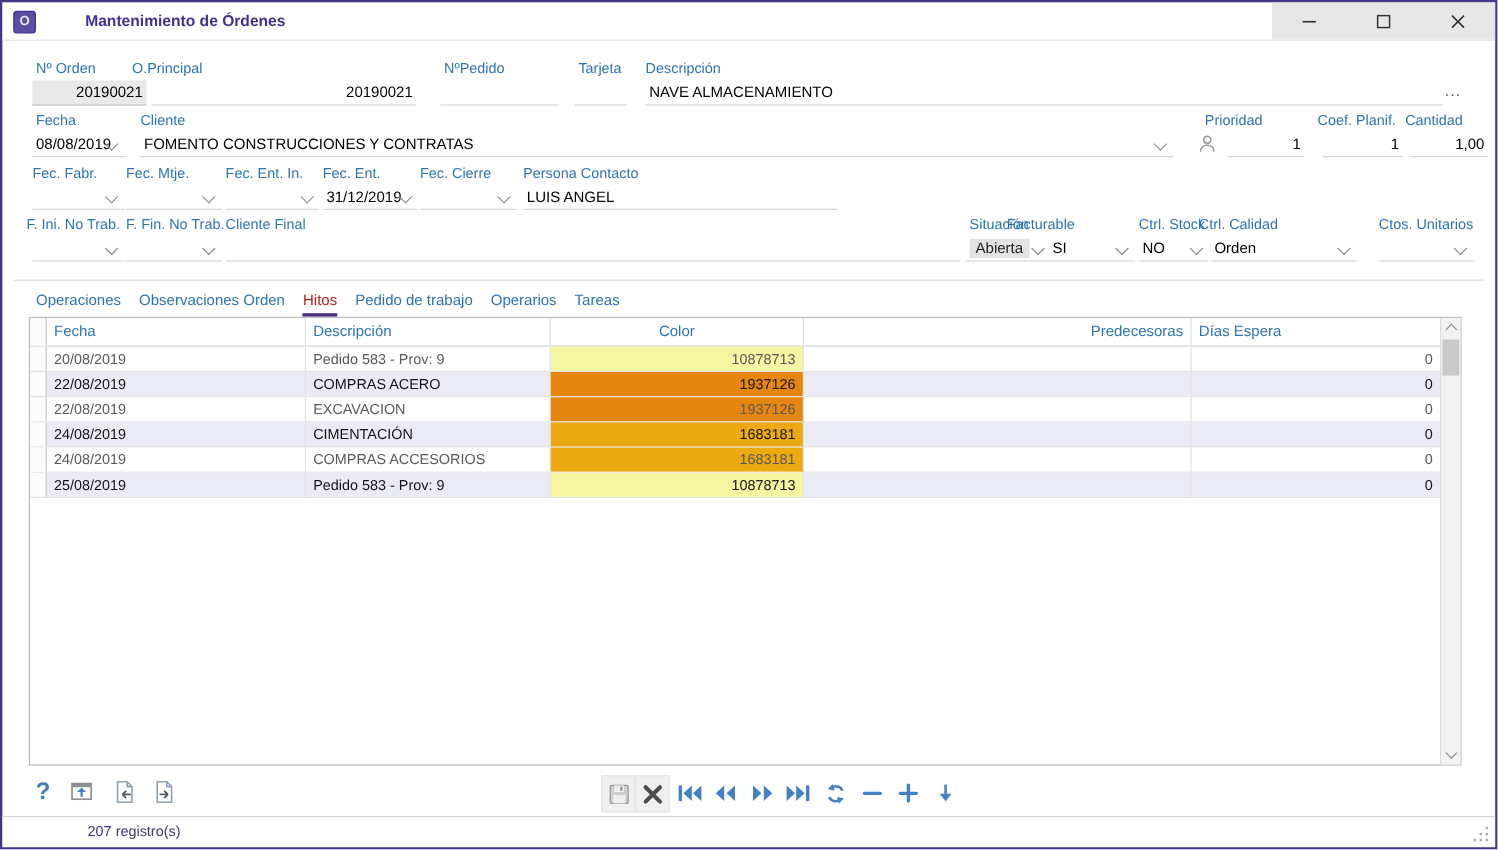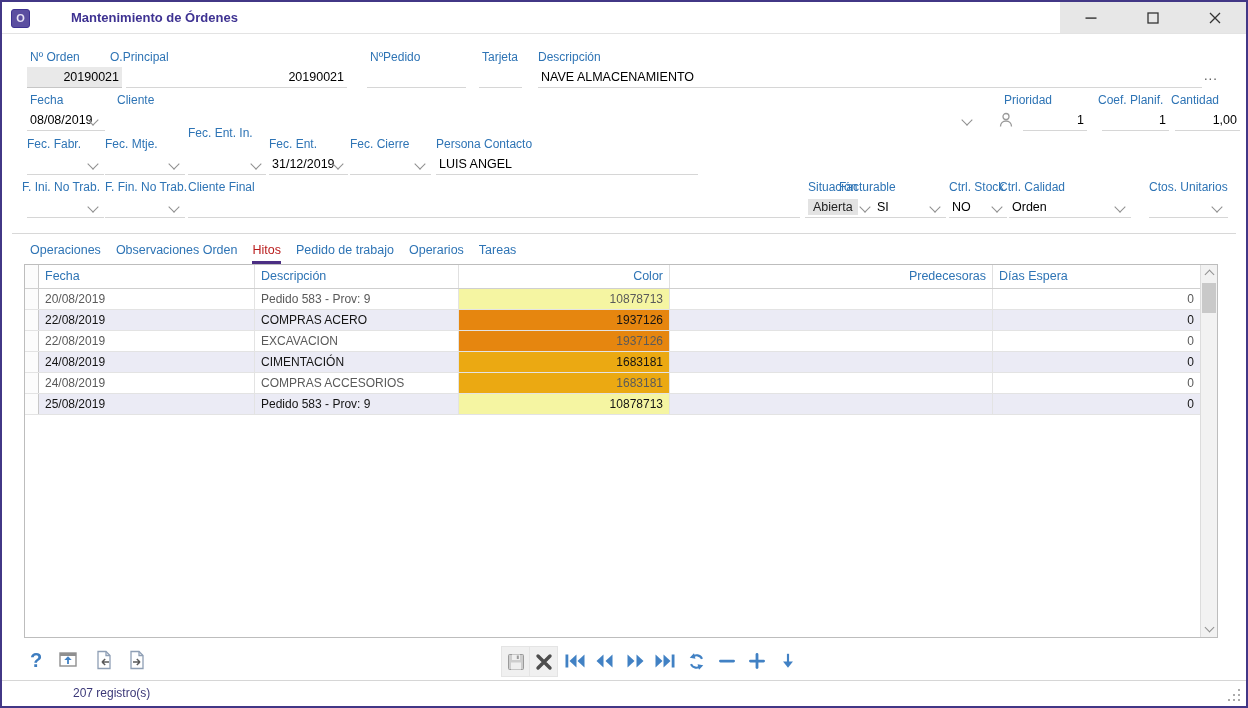--- a/index.html
+++ b/index.html
@@ -88,41 +88,42 @@
   <div class="lbl" style="left:480px;top:48px">Tarjeta</div>
   <div class="val" style="left:477px;top:65px;width:43px"></div>
   <div class="lbl" style="left:536px;top:48px">Descripción</div>
   <div class="val" style="left:536px;top:65px;width:664px">NAVE ALMACENAMIENTO</div>
   <div class="more-btn" style="left:1202px;top:66px">...</div>
 
   <div class="lbl" style="left:28px;top:91px">Fecha</div>
   <div class="val" style="left:25px;top:108px;width:78px">08/08/2019</div>
   <div class="chev" style="left:87px;top:114px"></div>
   <div class="lbl" style="left:115px;top:91px">Cliente</div>
+  <div class="val" style="left:115px;top:108px;width:861px">FOMENTO CONSTRUCCIONES Y CONTRATAS</div>
   <div class="chev" style="left:961px;top:114px"></div>
   <div class="ticon" style="left:994px;top:108px;width:20px;height:20px">
     <svg width="18" height="18" viewBox="0 0 18 18" fill="none" stroke="#9a9a9a" stroke-width="1.3">
         <circle cx="9" cy="5.5" r="3"></circle>
         <path d="M3.5 15.5 c0-3.5 2.5-5.5 5.5-5.5 s5.5 2 5.5 5.5"></path>
       </svg>
   </div>
   <div class="lbl" style="left:1002px;top:91px">Prioridad</div>
   <div class="val num" style="left:1021px;top:108px;width:64px">1</div>
   <div class="lbl" style="left:1096px;top:91px">Coef. Planif.</div>
   <div class="val num" style="left:1100px;top:108px;width:67px">1</div>
   <div class="lbl" style="left:1169px;top:91px">Cantidad</div>
   <div class="val num" style="left:1173px;top:108px;width:65px">1,00</div>
 
   <div class="lbl" style="left:25px;top:135px">Fec. Fabr.</div>
   <div class="val" style="left:25px;top:152px;width:77px"></div>
   <div class="chev" style="left:87px;top:158px"></div>
   <div class="lbl" style="left:103px;top:135px">Fec. Mtje.</div>
   <div class="val" style="left:103px;top:152px;width:80px"></div>
   <div class="chev" style="left:168px;top:158px"></div>
-  <div class="lbl" style="left:186px;top:124px">Fec. Ent. In.</div>
+  <div class="lbl" style="left:186px;top:135px">Fec. Ent. In.</div>
   <div class="val" style="left:186px;top:152px;width:78px"></div>
   <div class="chev" style="left:250px;top:158px"></div>
   <div class="lbl" style="left:267px;top:135px">Fec. Ent.</div>
   <div class="val" style="left:267px;top:152px;width:79px">31/12/2019</div>
   <div class="chev" style="left:332px;top:158px"></div>
   <div class="lbl" style="left:348px;top:135px">Fec. Cierre</div>
   <div class="val" style="left:348px;top:152px;width:81px"></div>
   <div class="chev" style="left:414px;top:158px"></div>
   <div class="lbl" style="left:434px;top:135px">Persona Contacto</div>
   <div class="val" style="left:434px;top:152px;width:262px">LUIS ANGEL</div>
@@ -160,21 +161,21 @@
     <div class="tab">Pedido de trabajo</div>
     <div class="tab">Operarios</div>
     <div class="tab">Tareas</div>
   </div>
 
   <div class="grid">
     <div class="ghead">
       <div class="hc c-sel"></div>
       <div class="hc c-fecha">Fecha</div>
       <div class="hc c-desc">Descripción</div>
-      <div class="hc c-color" style="text-align:right">Color</div>
+      <div class="hc c-color" style="text-align:center">Color</div>
       <div class="hc c-pred">Predecesoras</div>
       <div class="hc c-dias" style="text-align:left">Días Espera</div>
     </div>
     <div class="gbody">
         <div class="trow">
           <div class="cell c-sel"></div>
           <div class="cell c-fecha">20/08/2019</div>
           <div class="cell c-desc">Pedido 583 - Prov: 9</div>
           <div class="cell c-color" style="background: rgb(245, 245, 162);">10878713</div>
           <div class="cell c-pred"></div>

